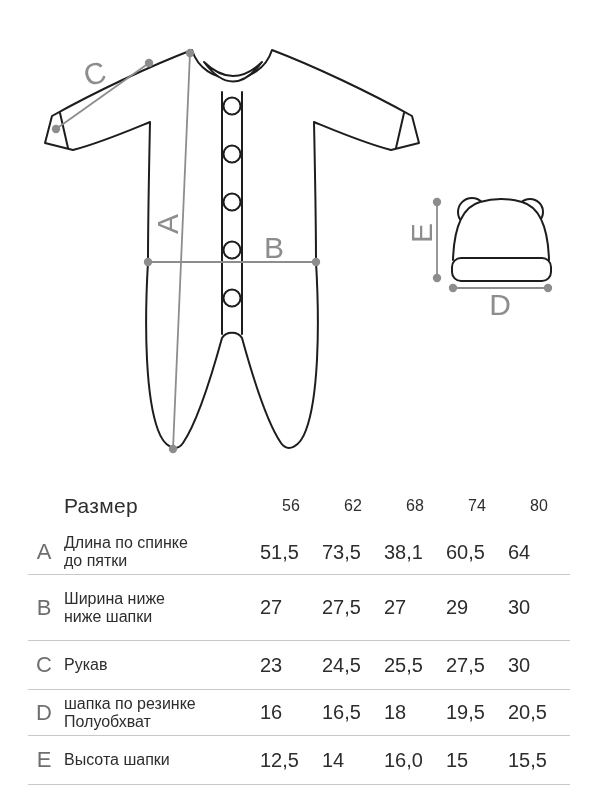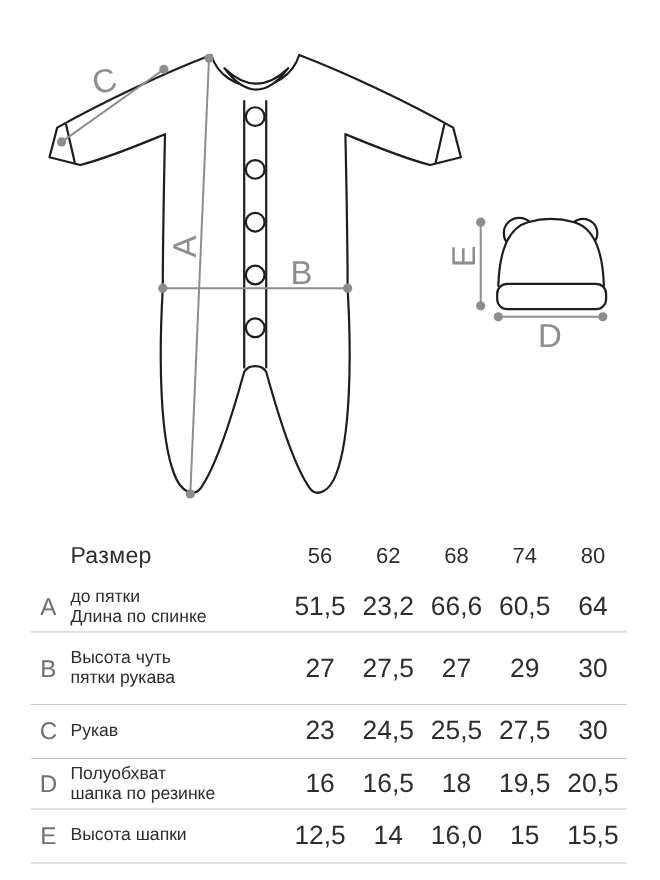--- a/index.html
+++ b/index.html
@@ -8,22 +8,22 @@
   .drawing{position:absolute;left:0;top:0;width:600px;height:485px;}
 
   .size-table{position:absolute;left:28px;top:486px;width:542px;}
   .t-row,.t-head{display:grid;grid-template-columns:32px 200px repeat(5,62px);align-items:center;}
   .t-head{min-height:40px;padding-bottom:4px;}
   .t-row{border-bottom:1px solid #c9c9c9;}
   .r-a{min-height:42px}.r-b{min-height:65px}.r-c{min-height:48px}.r-d{min-height:45px}.r-e{min-height:48px}
   .t-letter{font-size:22px;color:#6f6f6f;text-align:center;}
   .t-label{font-size:16px;line-height:18px;padding:4px 6px 4px 4px;}
   .t-title{font-size:21px;padding-left:4px;letter-spacing:.3px;}
-  .t-size{font-size:20px;text-align:center;}
-  .t-val{font-size:24px;text-align:center;}
+  .t-size{font-size:16px;text-align:center;}
+  .t-val{font-size:20px;}
 </style>
 </head>
 <body>
 
 <div class="page">
 
   <svg class="drawing" viewBox="0 0 600 485" xmlns="http://www.w3.org/2000/svg">
 
     <g stroke="#1d1d1d" stroke-width="2" fill="#ffffff" stroke-linejoin="round" stroke-linecap="round">
 
@@ -117,35 +117,35 @@
       <div class="t-size">56</div>
       <div class="t-size">62</div>
       <div class="t-size">68</div>
       <div class="t-size">74</div>
       <div class="t-size">80</div>
     </div>
 
     <div class="t-row r-a">
       <div class="t-letter">A</div>
       <div class="t-label">
+        <div>Длина по спинке</div>
         <div>до пятки</div>
-        <div>Длина по спинке</div>
       </div>
       <div class="t-val">51,5</div>
-      <div class="t-val">23,2</div>
-      <div class="t-val">66,6</div>
+      <div class="t-val">73,5</div>
+      <div class="t-val">38,1</div>
       <div class="t-val">60,5</div>
       <div class="t-val">64</div>
     </div>
 
     <div class="t-row r-b">
       <div class="t-letter">B</div>
       <div class="t-label">
-        <div>Высота чуть</div>
-        <div>пятки рукава</div>
+        <div>Ширина ниже</div>
+        <div>ниже шапки</div>
       </div>
       <div class="t-val">27</div>
       <div class="t-val">27,5</div>
       <div class="t-val">27</div>
       <div class="t-val">29</div>
       <div class="t-val">30</div>
     </div>
 
     <div class="t-row r-c">
       <div class="t-letter">C</div>
@@ -155,22 +155,22 @@
       <div class="t-val">23</div>
       <div class="t-val">24,5</div>
       <div class="t-val">25,5</div>
       <div class="t-val">27,5</div>
       <div class="t-val">30</div>
     </div>
 
     <div class="t-row r-d">
       <div class="t-letter">D</div>
       <div class="t-label">
+        <div>шапка по резинке</div>
         <div>Полуобхват</div>
-        <div>шапка по резинке</div>
       </div>
       <div class="t-val">16</div>
       <div class="t-val">16,5</div>
       <div class="t-val">18</div>
       <div class="t-val">19,5</div>
       <div class="t-val">20,5</div>
     </div>
 
     <div class="t-row r-e">
       <div class="t-letter">E</div>

